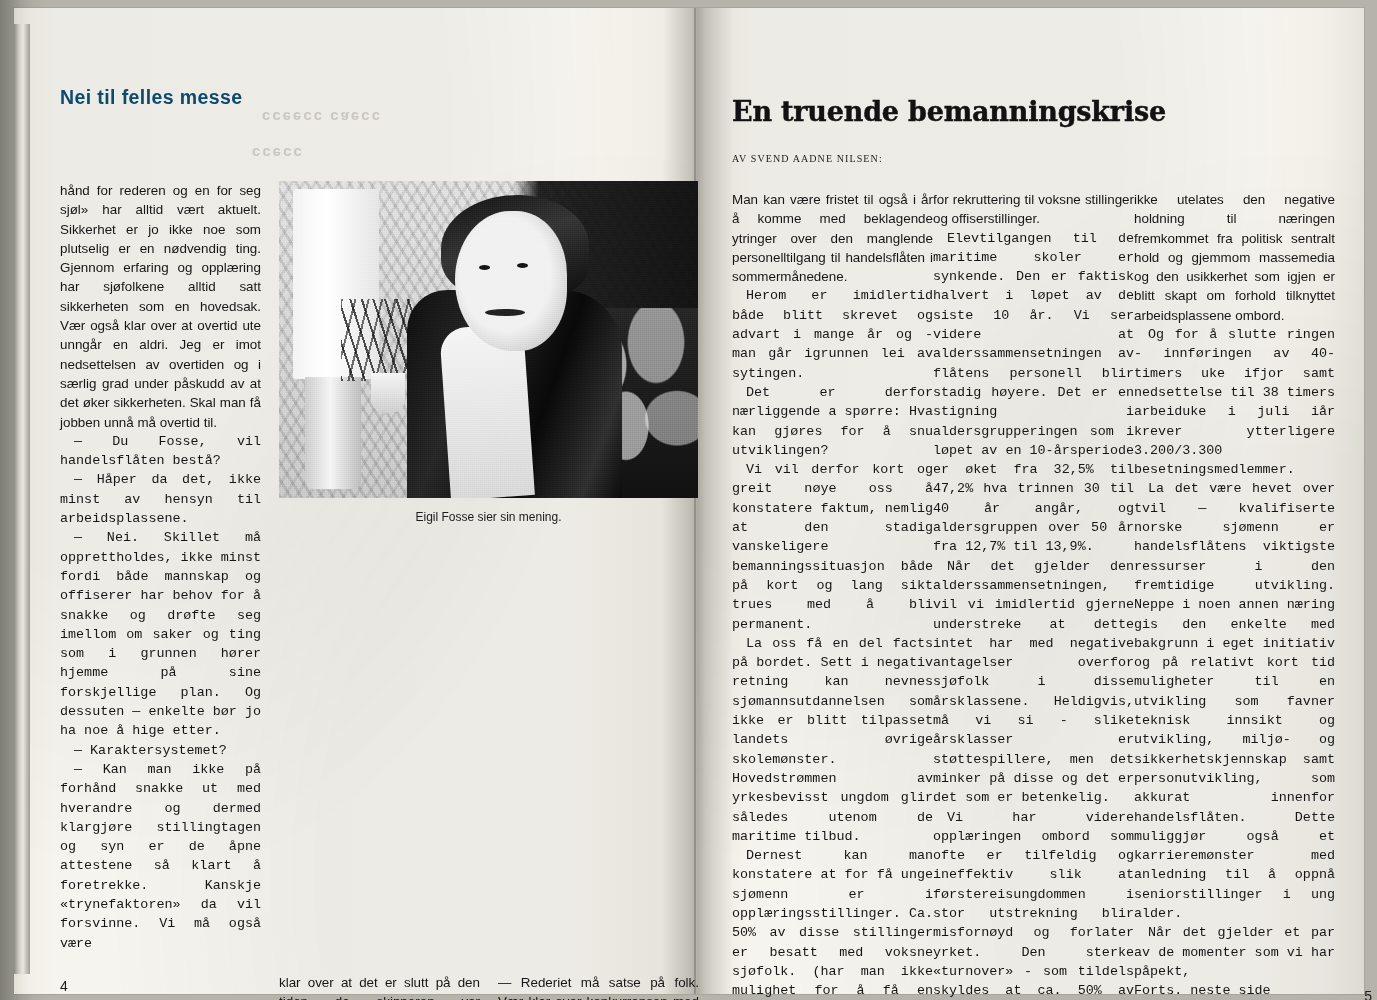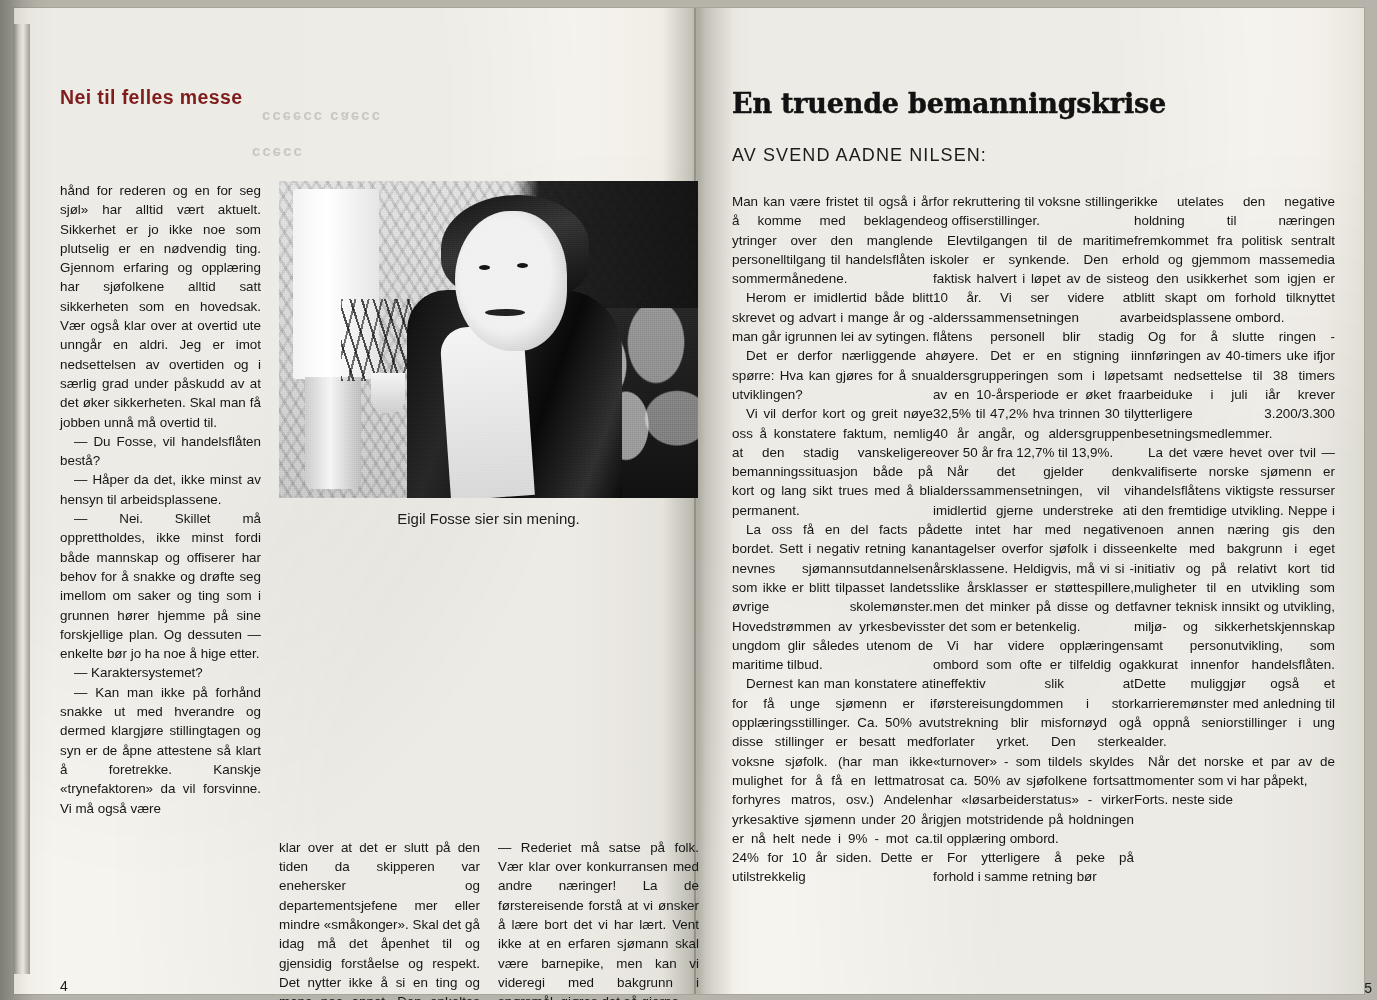--- a/index.html
+++ b/index.html
@@ -90,44 +90,44 @@
     height: 950px;
     background: linear-gradient(90deg, #8d8c84 0, #cfcdc3 5px, #e9e7df 9px, #bfbdb3 13px, #9e9c93 16px);
   }
 
   
   .page {
     position: absolute;
     color: #1a1a1a;
   }
   .page-left  { left: 46px;  top: 78px;  width: 640px; height: 880px; }
-  .page-right { left: 718px; top: 80px;  width: 640px; height: 880px; }
+  .page-right { left: 718px; top: 88px;  width: 640px; height: 880px; }
 
   .headline-sans {
     font-family: "Liberation Sans", sans-serif;
     font-weight: bold;
     font-size: 19.5px;
     letter-spacing: .4px;
-    color: #7f1d1d;
+    color: #0c4a6e;
     margin: 0 0 10px 0;
   }
 
   .headline-slab {
     font-family: "DejaVu Serif", serif;
     font-weight: bold;
     font-size: 27px;
     letter-spacing: -0.2px;
     color: #121212;
     margin: 0 0 26px 0;
     -webkit-text-stroke: 0.45px #121212;
   }
 
   .byline {
-    font-family: Liberation Sans, sans-serif;
-    font-size: 18px;
+    font-family: Liberation Serif, serif;
+    font-size: 10px;
     letter-spacing: 1.1px;
     color: #1c1c1c;
     margin: 0 0 26px 0;
   }
 
   
   .ghost {
     position: absolute;
     color: rgba(120,118,106,.30);
     font-family: "Liberation Sans", sans-serif;
@@ -150,21 +150,21 @@
   .col p {
     margin: 0;
     font-family: "Liberation Sans", sans-serif;
     font-size: 13.4px;
     line-height: 19.3px;
     text-align: justify;
     text-justify: inter-word;
     color: #161616;
     hyphens: none;
   }
-  .col p + p { text-indent: 14px; }
+  .col p + p { text-indent: 14px; font-family: Liberation Mono, monospace; }
   .col p.flush { text-indent: 0; }
   .col p.contd {
     text-align: left;
     text-indent: 0;
   }
 
   
   .left-body {
     display: flex;
     gap: 18px;
@@ -287,21 +287,21 @@
   .photo .grain {
     position: absolute; inset: 0;
     background:
       repeating-linear-gradient(0deg, rgba(255,255,255,.05) 0 1px, rgba(0,0,0,.05) 1px 2px),
       repeating-linear-gradient(90deg, rgba(255,255,255,.04) 0 1px, rgba(0,0,0,.04) 1px 2px);
     mix-blend-mode: overlay;
   }
 
   .caption {
     font-family: "Liberation Sans", sans-serif;
-    font-size: 15px;
+    font-size: 12px;
     text-align: center;
     margin: 12px 0 0 0;
     color: #1b1b1b;
   }
 
   .below-photo {
     display: flex;
     gap: 18px;
     margin-top: 20px;
   }
@@ -421,21 +421,21 @@
           <p>Elevtilgangen til de maritime skoler er synkende. Den er faktisk halvert i løpet av de siste 10 år. Vi ser videre at alderssammensetningen av flåtens personell blir stadig høyere. Det er en stigning i aldersgrupperingen som i løpet av en 10-årsperiode er øket fra 32,5% til 47,2% hva trinnen 30 til 40 år angår, og aldersgruppen over 50 år fra 12,7% til 13,9%.</p>
           <p>Når det gjelder den alderssammensetningen, vil vi imidlertid gjerne understreke at dette intet har med negative antagelser overfor sjøfolk i disse årsklassene. Heldigvis, må vi si - slike årsklasser er støttespillere, men det minker på disse og det er det som er betenkelig.</p>
           <p>Vi har videre opplæringen ombord som ofte er tilfeldig og ineffektiv slik at førstereisungdommen i stor utstrekning blir misfornøyd og forlater yrket. Den sterke «turnover» - som tildels skyldes at ca. 50% av sjøfolkene fortsatt har «løsarbeiderstatus» - virker igjen motstridende på holdningen til opplæring ombord.</p>
           <p>For ytterligere å peke på forhold i samme retning bør</p>
         </div>
 
         <div class="col">
           <p class="flush">ikke utelates den negative holdning til næringen fremkommet fra politisk sentralt hold og gjemmom massemedia og den usikkerhet som igjen er blitt skapt om forhold tilknyttet arbeidsplassene ombord.</p>
           <p>Og for å slutte ringen - innføringen av 40-timers uke ifjor samt nedsettelse til 38 timers arbeiduke i juli iår krever ytterligere 3.200/3.300 besetningsmedlemmer.</p>
           <p>La det være hevet over tvil — kvalifiserte norske sjømenn er handelsflåtens viktigste ressurser i den fremtidige utvikling. Neppe i noen annen næring gis den enkelte med bakgrunn i eget initiativ og på relativt kort tid muligheter til en utvikling som favner teknisk innsikt og utvikling, miljø- og sikkerhetskjennskap samt personutvikling, som akkurat innenfor handelsflåten. Dette muliggjør også et karrieremønster med anledning til å oppnå seniorstillinger i ung alder.</p>
-          <p>Når det norske et par av de momenter som vi har påpekt,</p>
+          <p>Når det gjelder et par av de momenter som vi har påpekt,</p>
           <p class="contd">Forts. neste side</p>
         </div>
       </div>
 
       <div class="folio folio-right" style="right:0; bottom:-28px;">5</div>
     </div>
 
   </div>
 </div>
 

